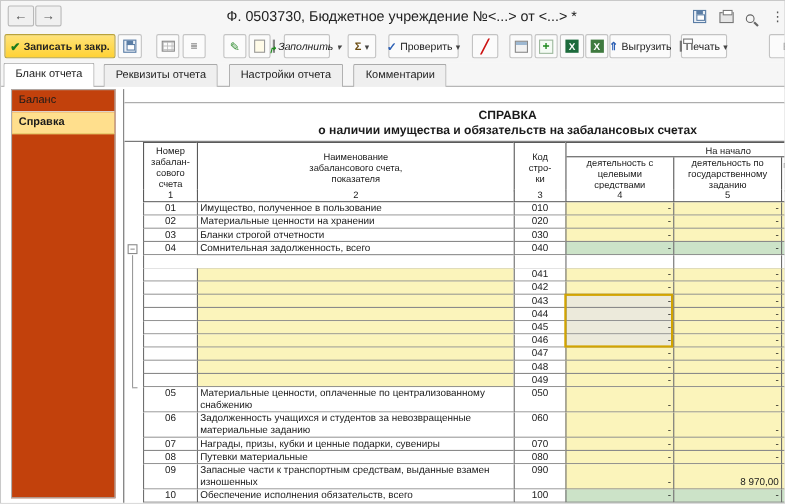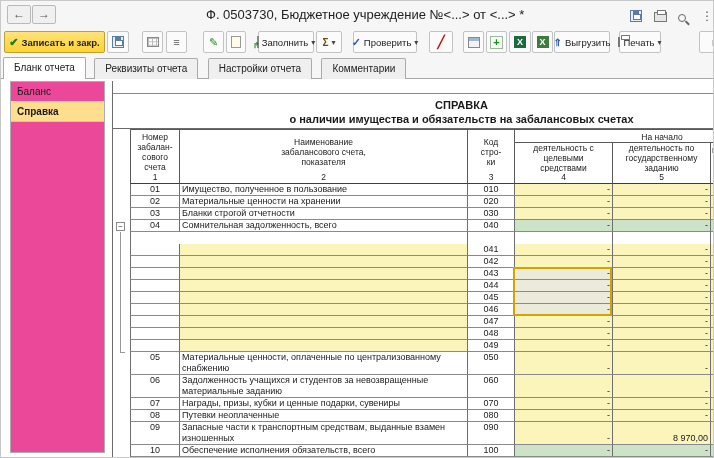--- a/index.html
+++ b/index.html
@@ -19,21 +19,21 @@
   .tbtn .caret{font-size:8px;color:#444;}
   #btn-save-close{background:linear-gradient(#ffe37a,#ffd234);border-color:#b9a23a;font-weight:bold;}
   .mini{display:inline-block;}
   
   #tabbar{position:absolute;left:0;top:56px;width:714px;height:22px;background:#f6f6f6;border-bottom:1px solid #a8a8a8;}
   .tab{position:absolute;top:1px;height:21px;background:#efefef;border:1px solid #aaa;border-bottom:none;
        font-size:10px;padding:4px 10px 0 10px;color:#222;border-radius:2px 2px 0 0;text-align:center;}
   .tab.active{background:#fff;height:22px;top:0;z-index:2;}
   
   #content{position:absolute;left:0;top:78px;width:714px;height:380px;background:#fff;}
-  #sidebar{position:absolute;left:9px;top:2px;width:95px;height:372px;border:1px solid #aeaeae;background:#ec4899;}
+  #sidebar{position:absolute;left:9px;top:2px;width:95px;height:372px;border:1px solid #aeaeae;background:#c2410c;}
   .side-item{height:20px;padding:4px 6px 0 6px;font-size:10px;border-bottom:1px solid #e2e2e2;}
   .side-item.sel{background:#ffdf8d;font-weight:bold;border-bottom:1px solid #e7c96a;}
   
   #table-region{position:absolute;left:111px;top:2px;width:603px;height:378px;border-left:1px solid #6b6b6b;overflow:hidden;}
   #hdr-blank{position:absolute;left:0;top:0;width:700px;height:13px;border-bottom:1px solid #8a8a8a;background:#fff;}
   #hdr-title{position:absolute;left:0;top:13px;width:697px;height:35px;border-bottom:1px solid #6b6b6b;
              text-align:center;font-weight:bold;font-size:11px;line-height:14px;padding-top:4px;background:#fff;}
   #colhead{position:absolute;left:17px;top:48px;width:680px;height:43px;display:grid;
            grid-template-columns:49px 288px 47px 98px 98px 100px;font-size:8.5px;line-height:10px;}
   #colhead .hc{border:1px solid #5a5a5a;border-right:none;display:flex;align-items:center;justify-content:center;
@@ -126,21 +126,21 @@
       </div>
     <div class="tbtn" style="left:165px;width:21px;">
         <span style="font-size:11px;color:#555;">≡</span>
       </div>
     <div class="tbtn" style="left:202px;width:21px;">
         <span class="i-pencil">✎</span>
       </div>
     <div class="tbtn" style="left:225px;width:20px;">
         <span class="i-doc mini"></span>
       </div>
-    <div class="tbtn" style="left:257px;width:56px;">
+    <div class="tbtn" style="left:257px;width:42px;font-style:italic;">
       <span class="i-form mini"></span>
       <span>Заполнить</span>
       <span class="caret">▾</span>
     </div>
     <div class="tbtn" style="left:315px;width:26px;">
       <span class="i-sigma">Σ</span>
       <span class="caret">▾</span>
     </div>
     <div class="tbtn" style="left:352px;width:64px;">
       <span class="i-bluecheck">✓</span>
@@ -361,21 +361,21 @@
           <div class="trow" style="height: 12px;">
             <div class="td c-num v-c">07</div>
             <div class="td v-c">Награды, призы, кубки и ценные подарки, сувениры</div>
             <div class="td c-code v-c">070</div>
             <div class="td c-val bg-y v-c">-</div>
             <div class="td c-val bg-y v-c">-</div>
             <div class="td c-val bg-y v-c"></div>
           </div>
           <div class="trow" style="height: 12px;">
             <div class="td c-num v-c">08</div>
-            <div class="td v-c">Путевки неоплаченные</div>
+            <div class="td v-c">Путевки материальные</div>
             <div class="td c-code v-c">080</div>
             <div class="td c-val bg-y v-c">-</div>
             <div class="td c-val bg-y v-c">-</div>
             <div class="td c-val bg-y v-c"></div>
           </div>
           <div class="trow" style="height: 23px;">
             <div class="td c-num ">09</div>
             <div class="td ">Запасные части к транспортным средствам, выданные взамен изношенных</div>
             <div class="td c-code ">090</div>
             <div class="td c-val bg-y v-b">-</div>

